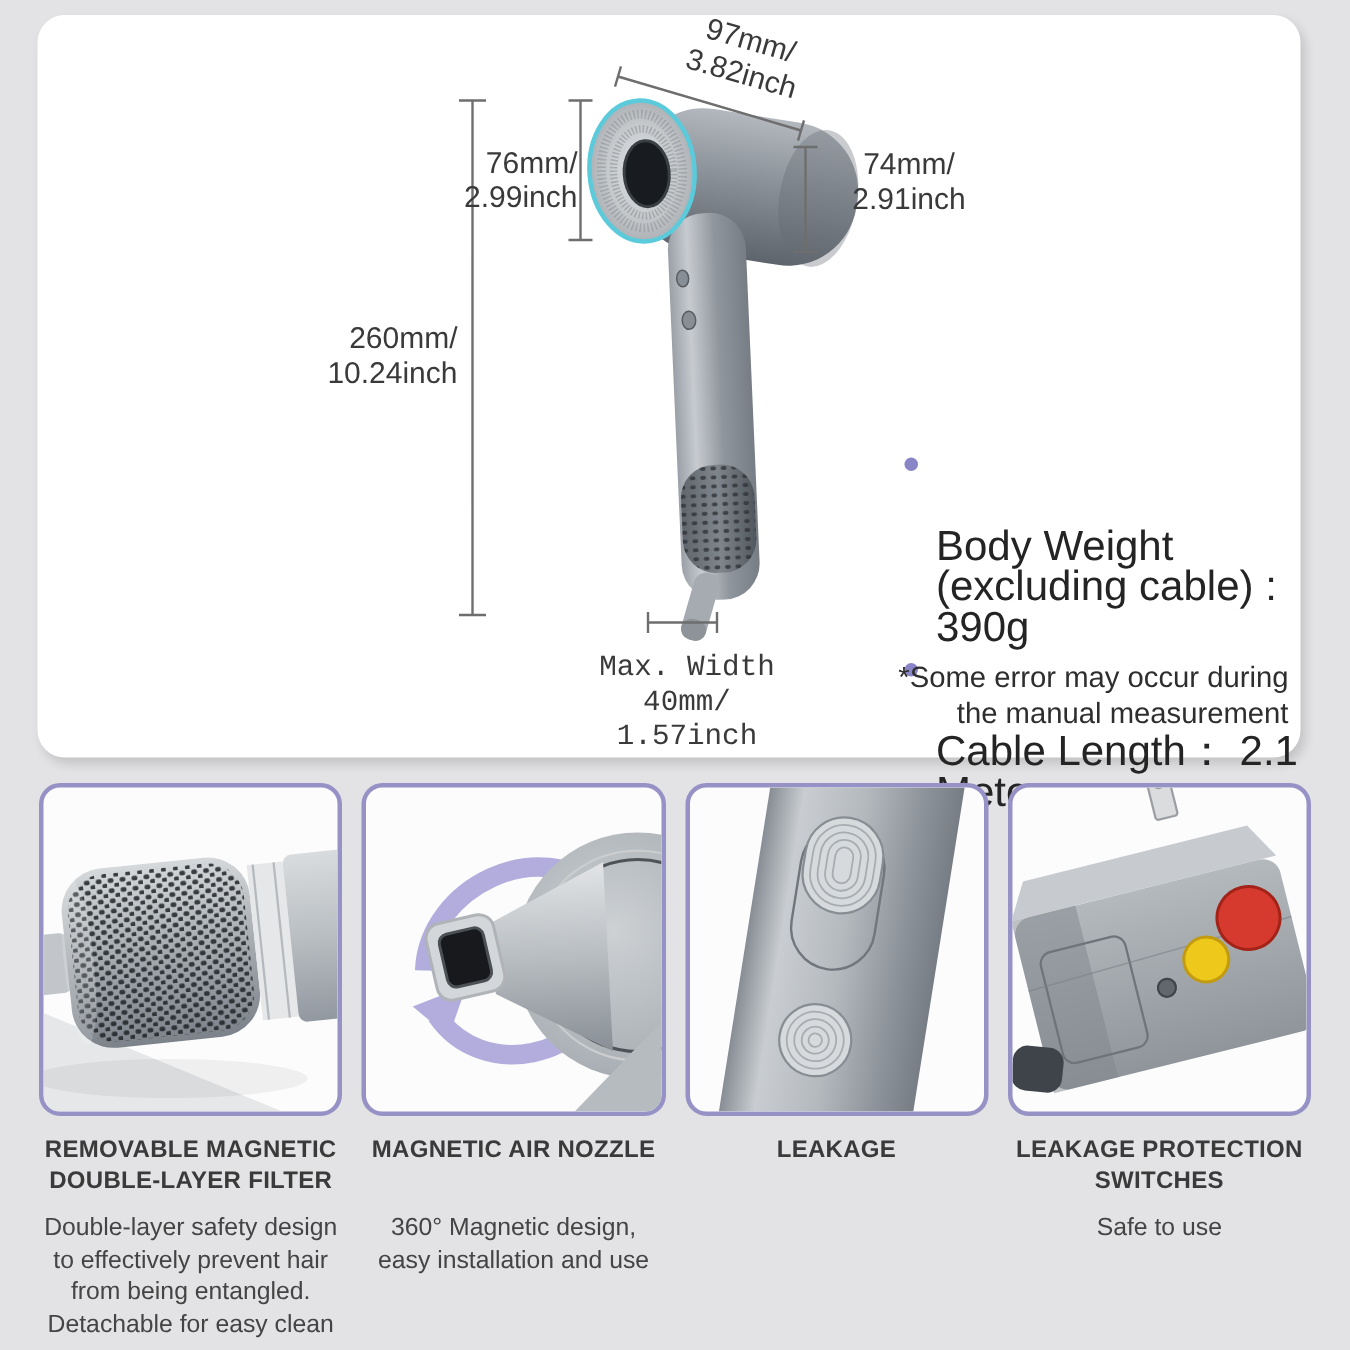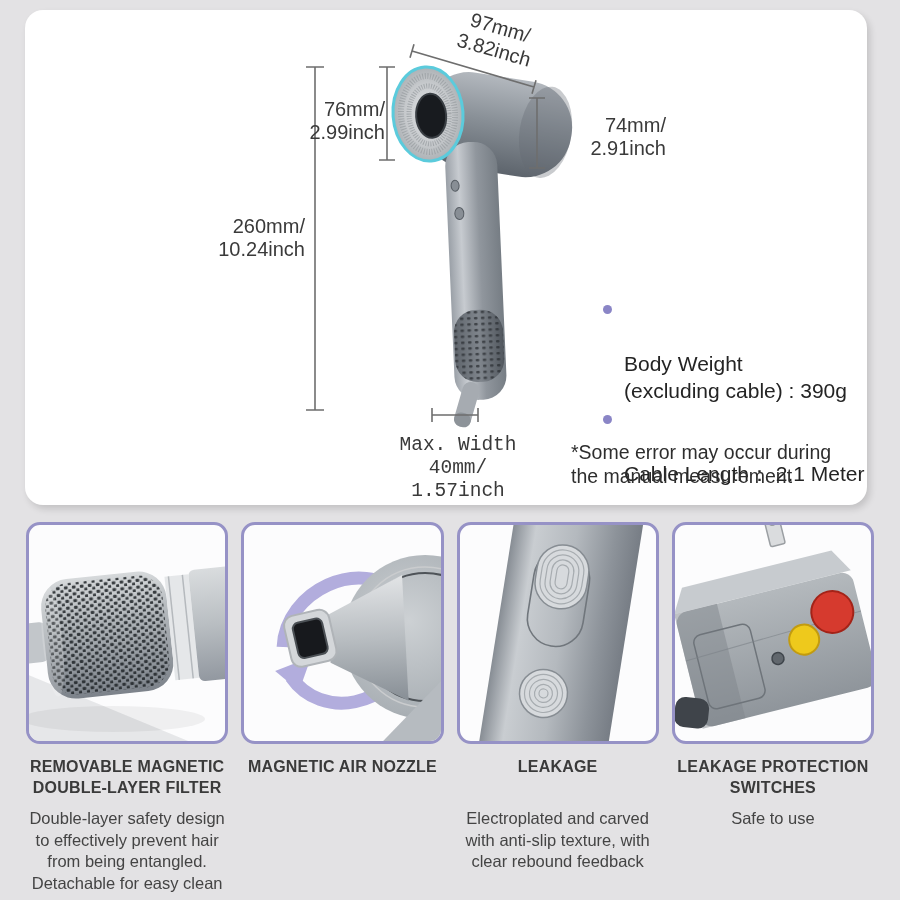--- a/index.html
+++ b/index.html
@@ -15,34 +15,34 @@
     background:#ffffff;border-radius:18px;
     box-shadow:3px 4px 7px rgba(0,0,0,.14);
   }
   .spec-panel svg.dryer{position:absolute;left:0;top:0;}
   .dim-label{
     position:absolute;font-size:20px;line-height:23px;color:#3a3a3a;
     white-space:pre-line;
   }
   .dim-diameter{left:392px;top:6px;width:160px;text-align:center;transform:rotate(16deg);}
   .dim-face{left:240px;top:88px;width:120px;text-align:right;}
-  .dim-right{left:521px;top:104px;width:120px;text-align:right;}
+  .dim-right{left:521px;top:89px;width:120px;text-align:center;}
   .dim-length{left:150px;top:205px;width:130px;text-align:right;}
   .dim-maxwidth{left:343px;top:424px;width:180px;text-align:center;font-size:19.5px;font-family:Liberation Mono, monospace;}
   .specs{
     position:absolute;left:578px;top:286px;margin:0;padding:0;list-style:none;
-    font-size:21px;line-height:27px;color:#242424;
+    font-size:28px;line-height:27px;color:#242424;
   }
   .specs li{position:relative;padding-left:21px;margin-bottom:2px;white-space:pre-line;}
   .specs li .dot{
     position:absolute;left:0;top:9px;width:9px;height:9px;border-radius:50%;
     background:#8a85c6;
   }
   .footnote{
-    position:absolute;right:26px;top:431px;width:270px;
+    position:absolute;right:8px;top:431px;width:270px;text-align:right;
     font-size:19.5px;line-height:23.5px;color:#2e2e2e;white-space:pre-line;
   }
   
   .features{position:absolute;left:0;top:505px;width:900px;}
   .cards{display:flex;gap:13px;padding:17px 26px 0;}
   .card{
     flex:1;height:216px;border:3px solid #9692c6;border-radius:14px;
     background:#fcfcfd;overflow:hidden;
   }
   .card svg{display:block;width:100%;height:100%;}
@@ -285,26 +285,25 @@
       <div class="caption">
         <h3>REMOVABLE MAGNETIC
 DOUBLE-LAYER FILTER</h3>
         <p>Double-layer safety design
 to effectively prevent hair
 from being entangled.
 Detachable for easy clean</p>
       </div>
       <div class="caption">
         <h3>MAGNETIC AIR NOZZLE</h3>
+        <p>360° Magnetic design,
+easy installation and use</p>
       </div>
       <div class="caption">
         <h3>LEAKAGE</h3>
-        <p>Electroplated and carved
-with anti-slip texture, with
-clear rebound feedback</p>
       </div>
       <div class="caption">
         <h3>LEAKAGE PROTECTION
 SWITCHES</h3>
         <p>Safe to use</p>
       </div>
     </div>
   </section>
 </div>
 

